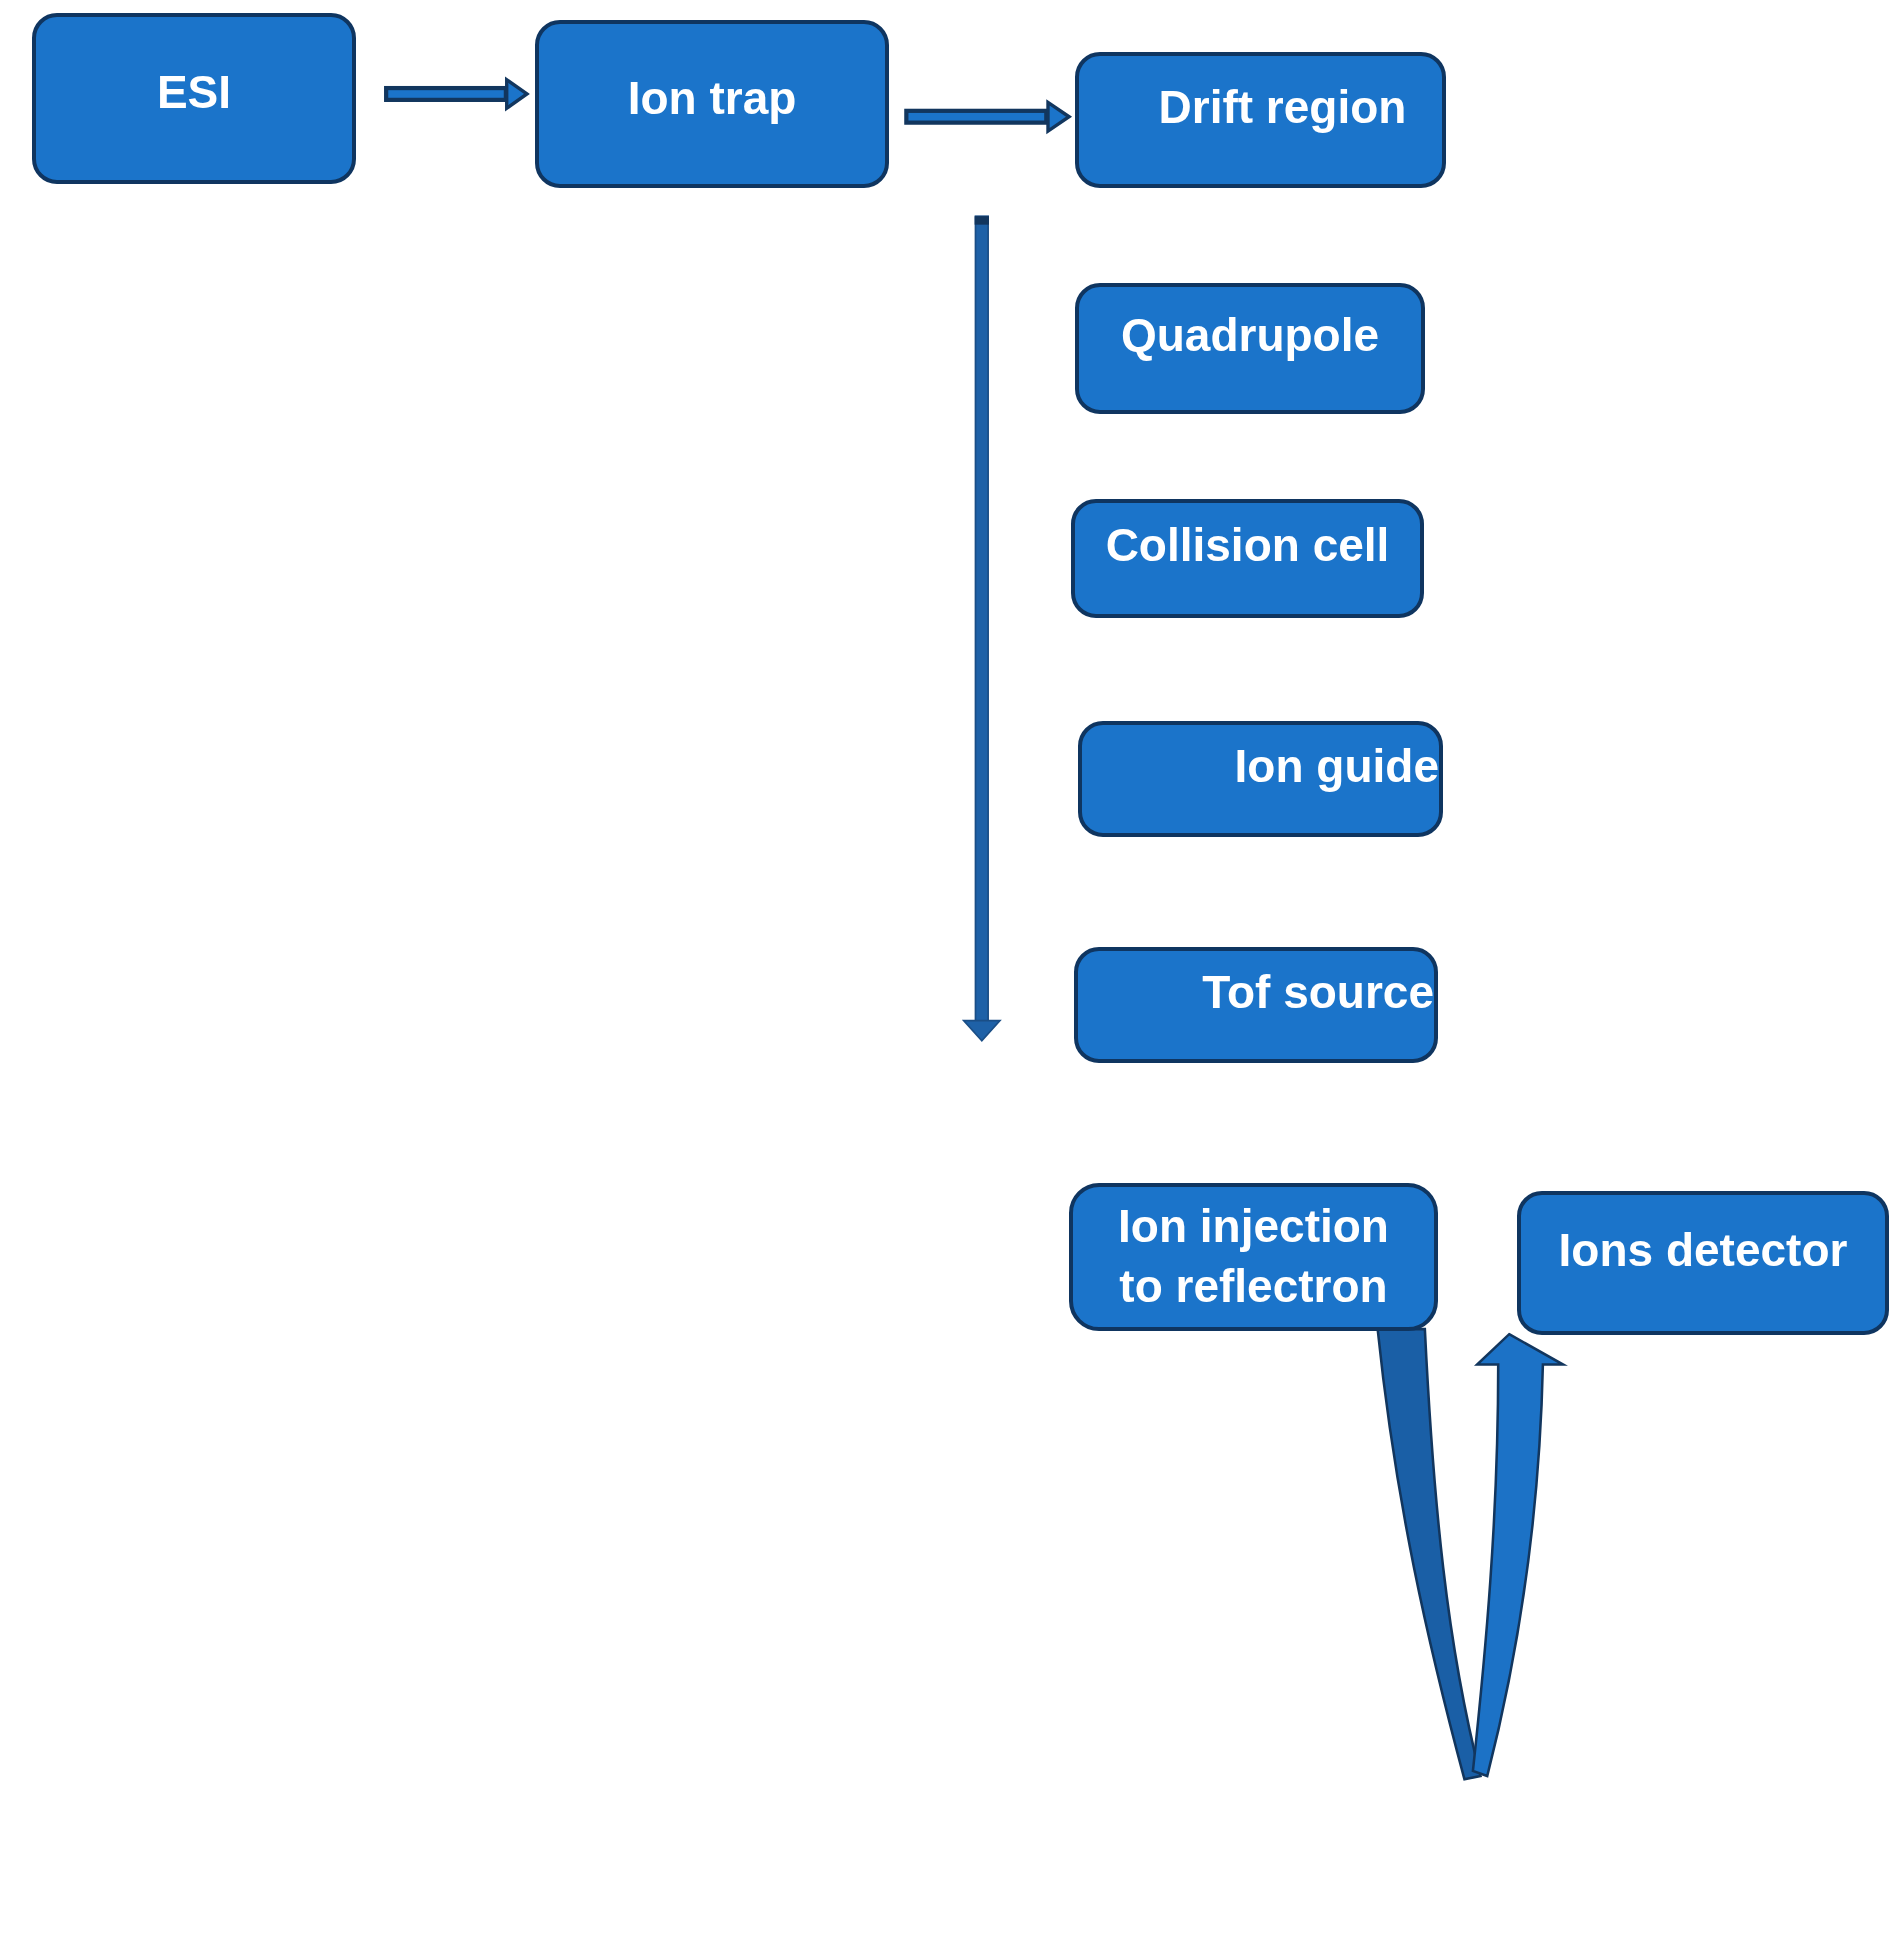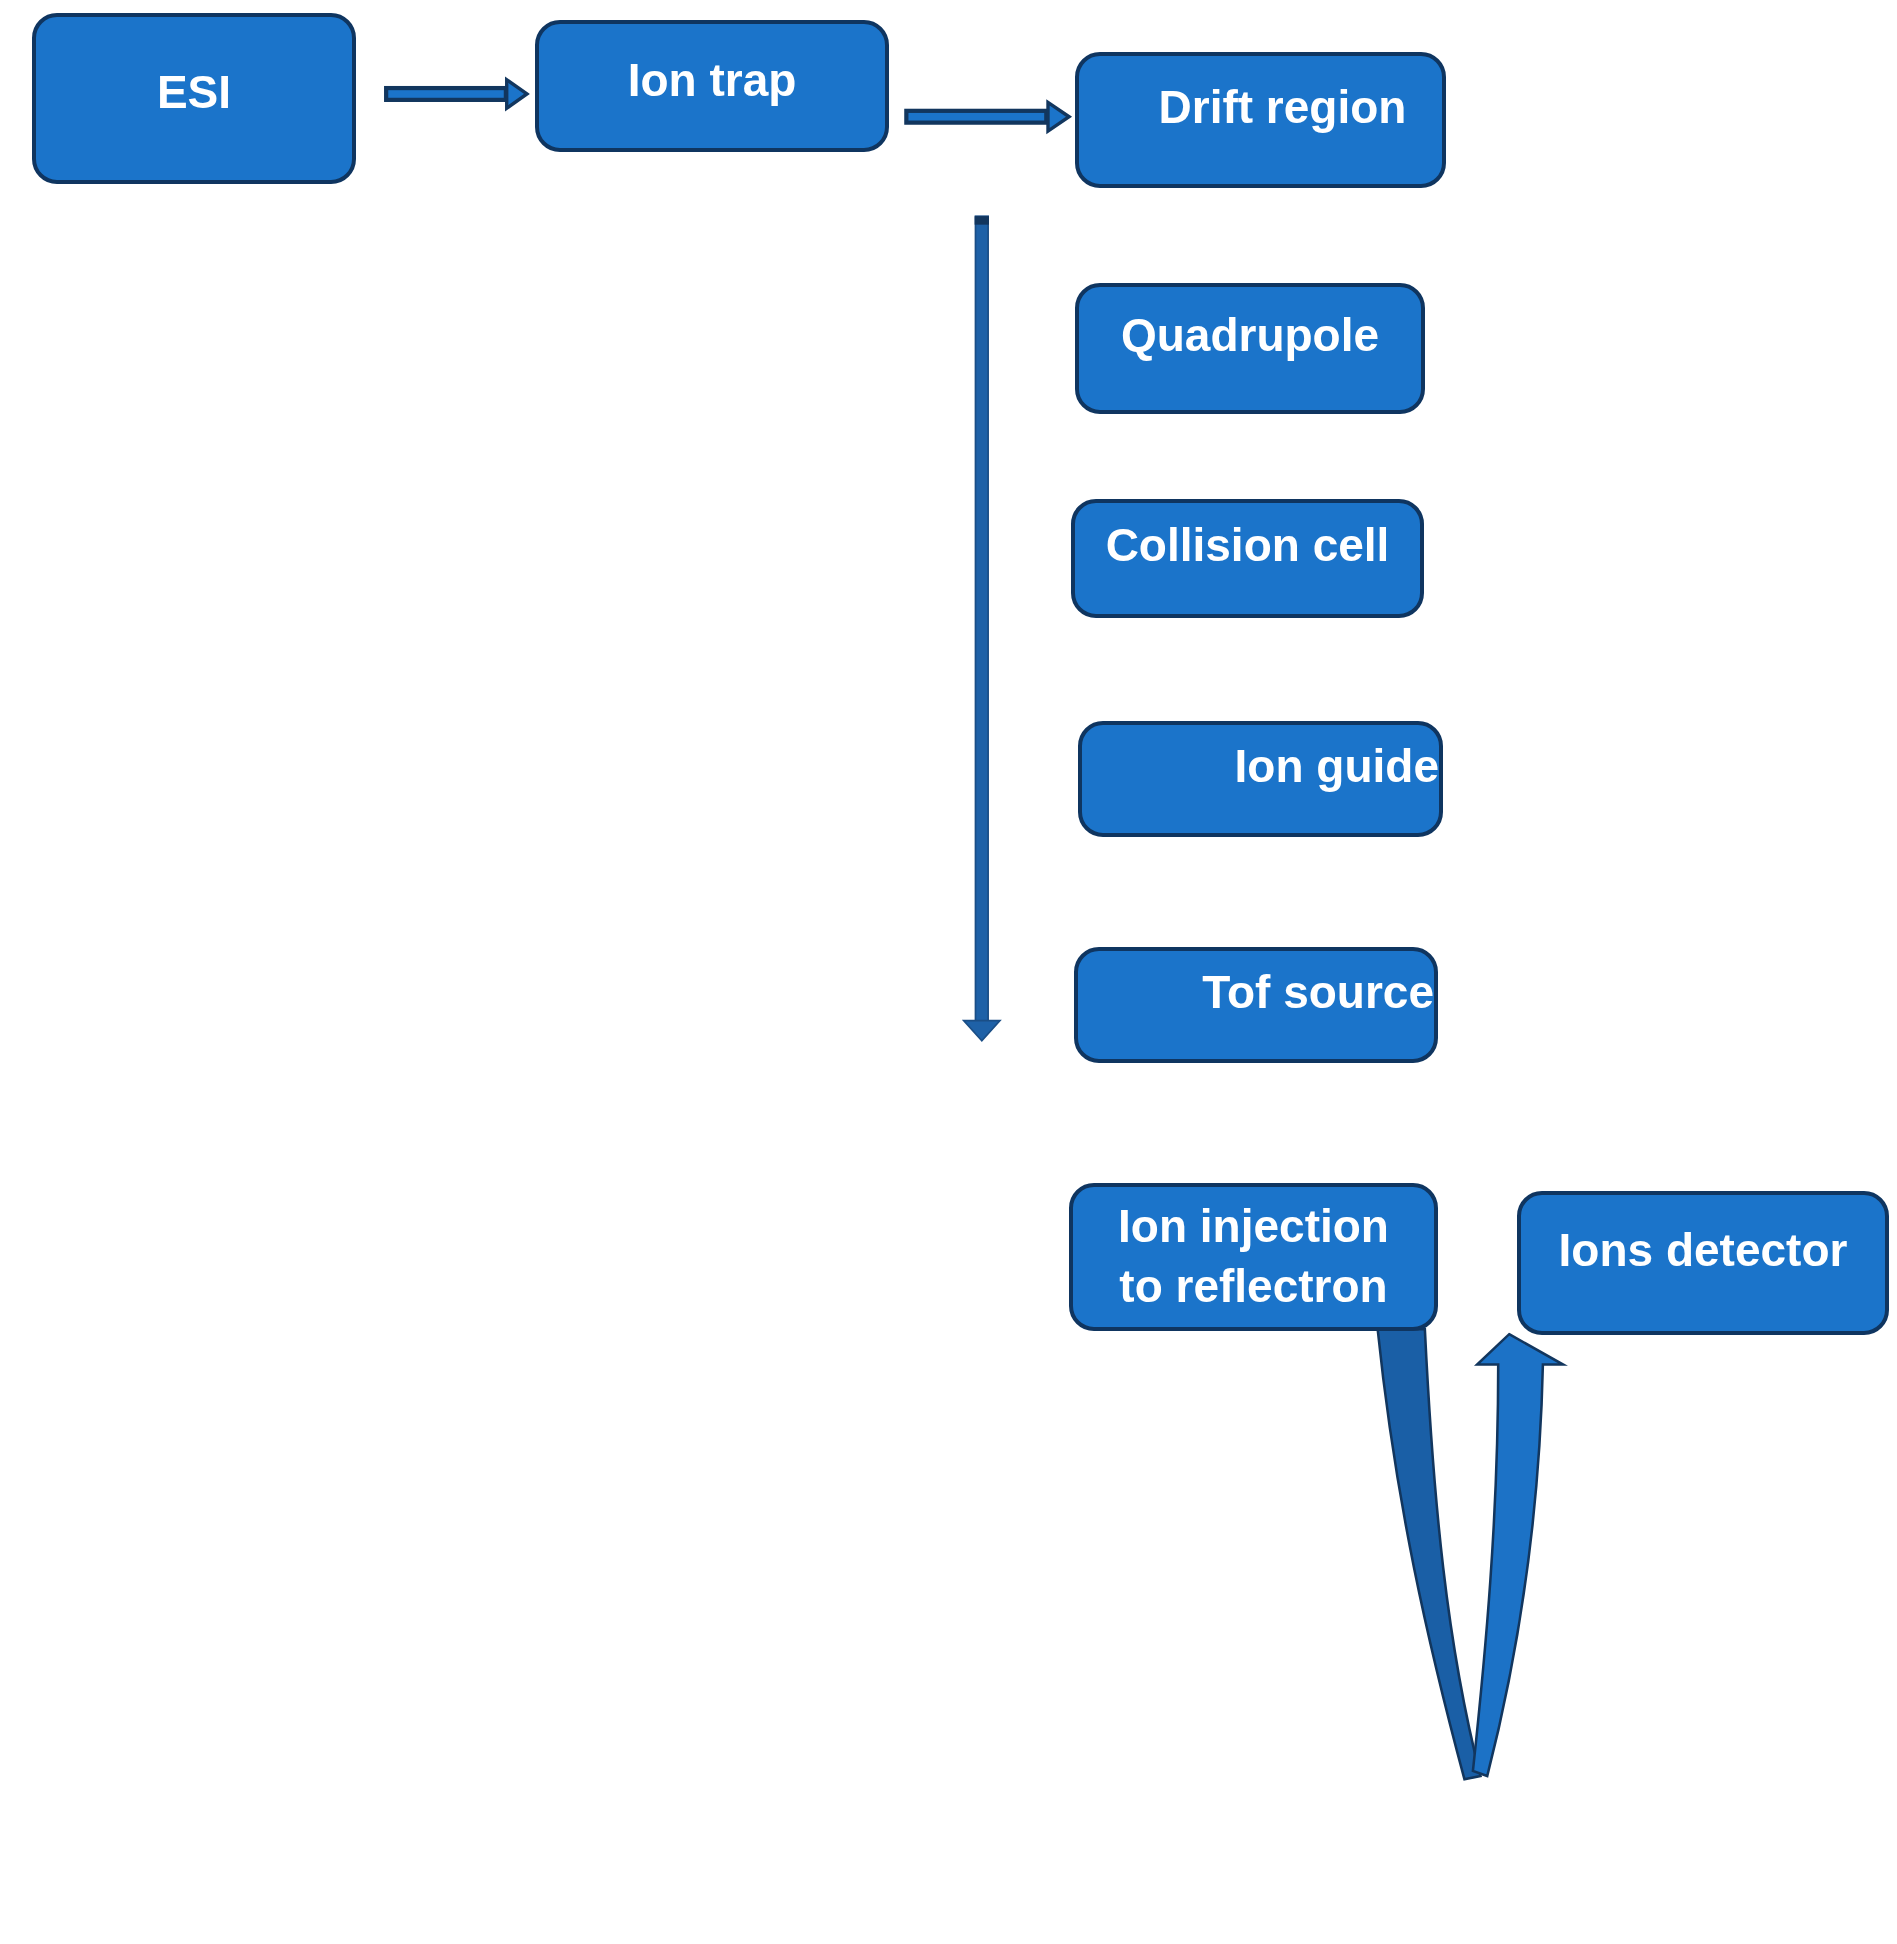--- a/index.html
+++ b/index.html
@@ -30,25 +30,25 @@
     font-weight:bold;
     font-size:46px;
     display:flex;
     align-items:center;
     justify-content:center;
     text-align:center;
     white-space:nowrap;
     line-height:1.3;
     z-index:1;
   }
-  .node.wrap{white-space:normal;}
+  .node.wrap{white-space:normal;border-radius:30px;}
   .lift-lg{padding-bottom:25px;}
   .lift-sm{padding-bottom:10px;}
   #node-esi        {left:32px;   top:12.6px;   width:324px; height:171px;align-items:center;}
-  #node-ion-trap   {left:535px;  top:20px;   width:354px; height:132px;}
+  #node-ion-trap   {left:535px;  top:20px;   width:354px; height:168px;}
   #node-drift      {left:1075px; top:52px;   width:371px; height:136px;padding-left:44px;}
   #node-quadrupole {left:1075px; top:274px;  width:350px; height:131px;margin-top:9px;}
   #node-collision  {left:1071px; top:499px;  width:353px; height:119px;}
   #node-ion-guide  {left:1078px; top:721px;  width:365px; height:116px;justify-content:flex-end;}
   #node-tof        {left:1074px; top:947px; width:364px; height:116px;justify-content:flex-end;}
   #node-injection  {left:1069px; top:1183px; width:369px; height:148px; padding:0 17px;}
   #node-detector   {left:1493px; top:1191px; width:372px; height:144px;margin-left:24px;}
   #node-reflectron {left:1308px; top:1781px; width:367px; height:134px;}
 </style>
 </head>

